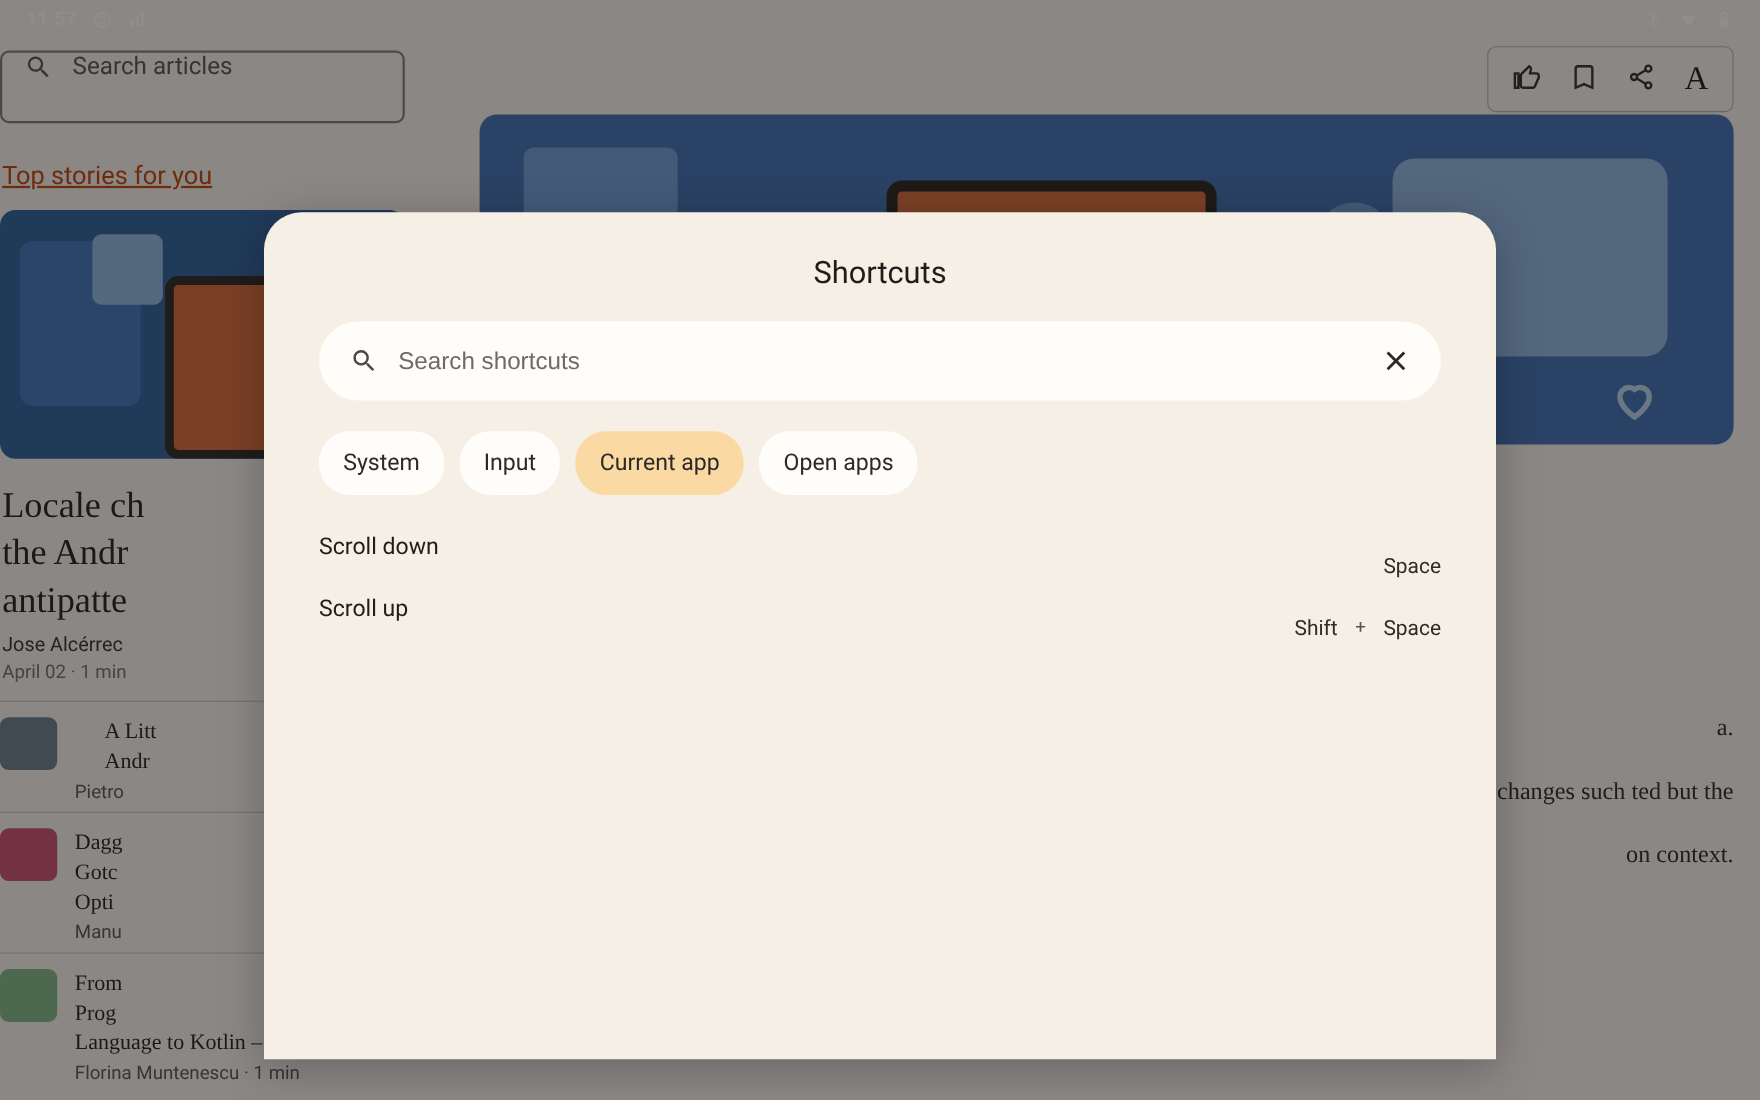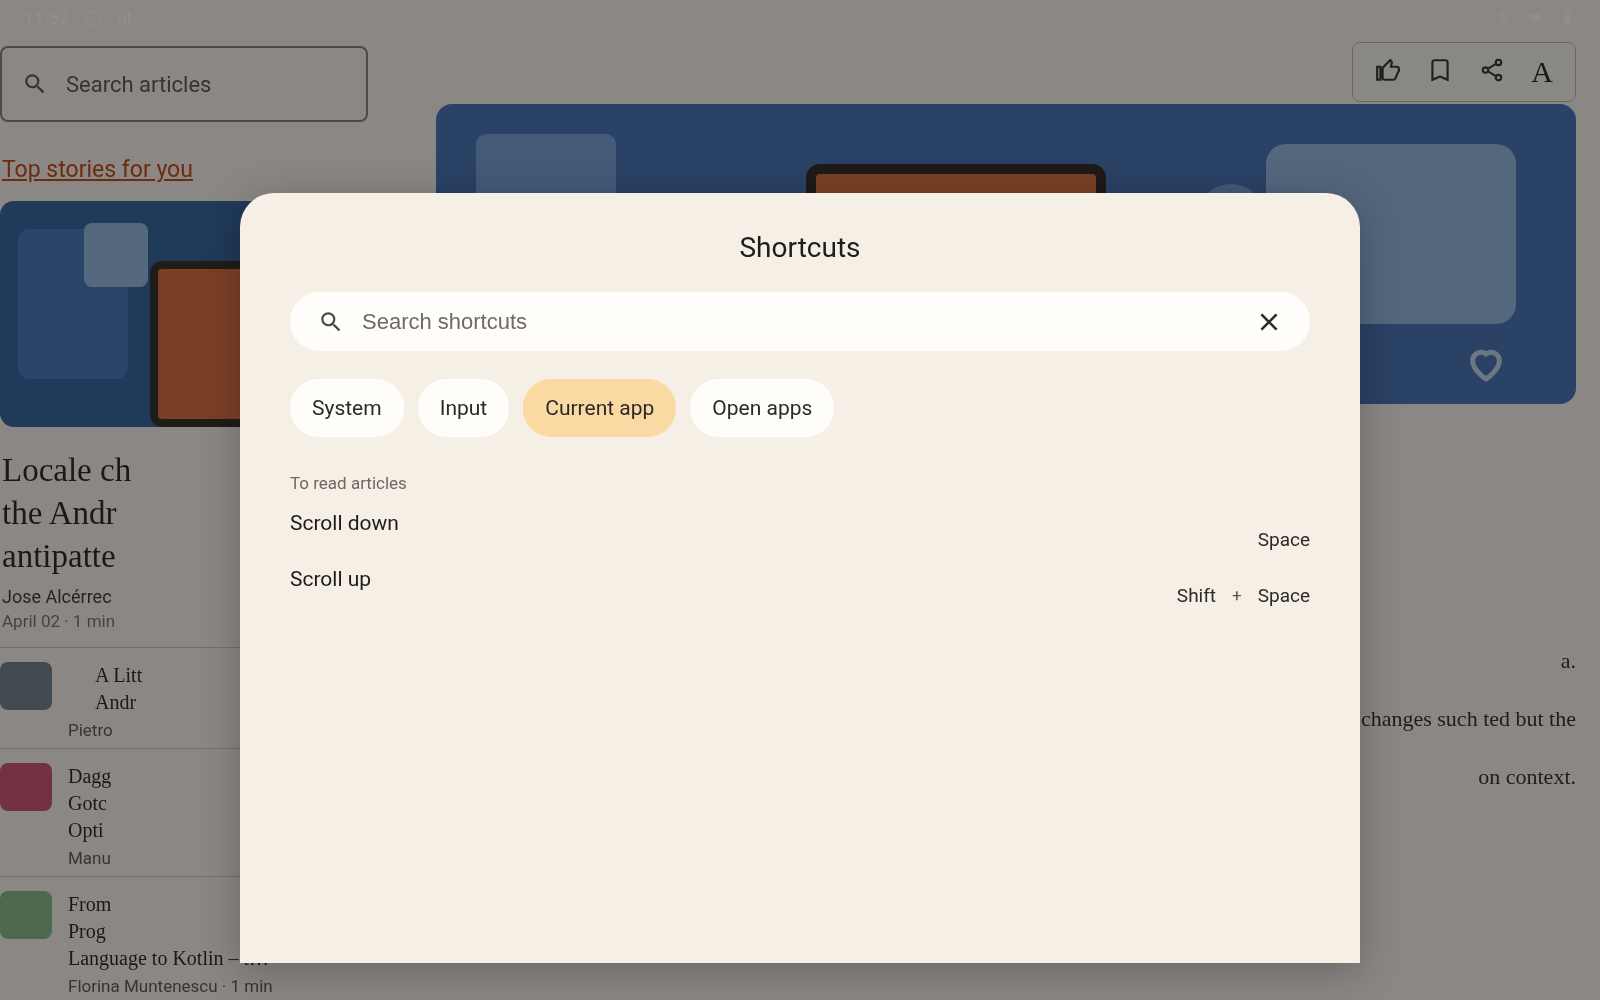--- a/index.html
+++ b/index.html
@@ -18,21 +18,21 @@
   .rail-icon { width:44px; height:44px; display:flex; align-items:center; justify-content:center; color:#3a3836; }
   .rail-icon svg { width:26px; height:26px; fill:none; stroke:#3a3836; stroke-width:2; }
   .rail-home { display:flex; flex-direction:column; align-items:center; gap:4px; margin-top:380px; }
   .rail-home .pill { width:62px; height:36px; border-radius:18px; background:#fcdfa6; display:flex; align-items:center; justify-content:center; }
   .rail-home .pill svg { width:22px; height:22px; fill:#2f2d2b; }
   .rail-home span { font-size:15px; color:#2f2d2b; }
   .rail-list { margin-top:12px; }
   .rail-list svg { width:26px; height:26px; fill:none; stroke:#3a3836; stroke-width:2; }
 
   .sidebar { width:380px; flex:none; padding:10px 12px 0 0; }
-  .search-wrap { height:76px; border:2px solid #807d78; border-radius:8px; display:flex; align-items:center; padding:0 20px; gap:18px; color:#56534f; font-size:22px; }
+  .search-wrap { height:66px; border:2px solid #807d78; border-radius:8px; display:flex; align-items:flex-start; padding:0 20px; gap:18px; color:#56534f; font-size:22px; }
   .search-wrap svg { width:26px; height:26px; fill:#56534f; }
   .top-title { font-size:23px; color:#c2410c; margin:34px 2px 18px;text-decoration:underline; }
   .hero { width:100%; height:226px; border-radius:14px; background:#2b5e9e; overflow:hidden; position:relative; }
   .hero::before, .hero::after { content:""; position:absolute; border-radius:12px; }
   .hero::before { left:18px; top:28px; width:110px; height:150px; background:#3e74bb; }
   .hero::after { left:150px; top:60px; width:200px; height:150px; background:#d66a3a; border:8px solid #2a2522; }
   .hero-bubble { position:absolute; right:220px; top:22px; width:64px; height:64px; background:#8eb6e3; border-radius:8px; }
   .art-h1 { font-size:33px; line-height:1.3; color:#201f1d; margin:22px 2px 8px; font-family: Georgia, "Times New Roman", serif; }
   .byline { font-size:18px; color:#353331; margin:6px 2px 2px; }
   .meta { font-size:17px; color:#747169; margin:4px 2px 16px; }
@@ -58,21 +58,21 @@
   .big-hero .heart svg { width:100%; height:100%; fill:none; stroke:#bdd4ef; stroke-width:3; }
 
   .body-text { margin-top:240px; font-size:22px; line-height:1.55; color:#2b2a28; font-family: Georgia, "Times New Roman", serif; }
   .body-text p { margin-bottom:24px; }
   .underline { border-bottom: 2px solid #bb7a3c; }
 
   
   .scrim { position:absolute; inset:0; background:rgba(20,18,16,0.48); z-index:10; }
   .dialog { position:absolute; z-index:20; left:240px; top:193px; width:1120px; height:770px; background:#f6efe6; border-radius:34px 34px 0 0; padding:34px 50px 0; display:flex; flex-direction:column; box-shadow:0 8px 40px rgba(0,0,0,0.25); }
   .dialog-title { text-align:center; font-size:28px; color:#1e1d1b; margin:4px 0 28px; font-weight:400; }
-  .dlg-search { height:59px; border-radius:36px; background:#fffdf9; display:flex; align-items:center; padding:0 28px; gap:18px; }
+  .dlg-search { height:72px; border-radius:36px; background:#fffdf9; display:flex; align-items:center; padding:0 28px; gap:18px; }
   .dlg-search svg { width:26px; height:26px; fill:#4a4845; }
   .dlg-search input { flex:1; border:none; outline:none; background:transparent; font-size:22px; color:#3a3836; }
   .dlg-search input::placeholder { color:#6e6b66; }
   .dlg-close { width:26px; height:26px; cursor:pointer; }
   .dlg-close svg { width:100%; height:100%; stroke:#2c2a28; stroke-width:2.4; fill:none; }
 
   .chips { display:flex; gap:14px; margin:28px 0 36px; }
   .chip { height:58px; padding:0 22px; border-radius:28px; background:#fffdf9; display:flex; align-items:center; font-size:21px; color:#2b2a28; cursor:pointer; }
   .chip.active { background:#fbd9a2; }
 
@@ -220,21 +220,20 @@
     </div>
   </div>
 
   <div class="chips">
     <div class="chip">System</div>
     <div class="chip">Input</div>
     <div class="chip active">Current app</div>
     <div class="chip">Open apps</div>
   </div>
 
-  <div class="section-label">To read articles</div>
 
   <div class="shortcut-row">
     <span>Scroll down</span>
     <span class="keys">
       <span>Space</span>
     </span>
   </div>
 
   <div class="shortcut-row">
     <span>Scroll up</span>

